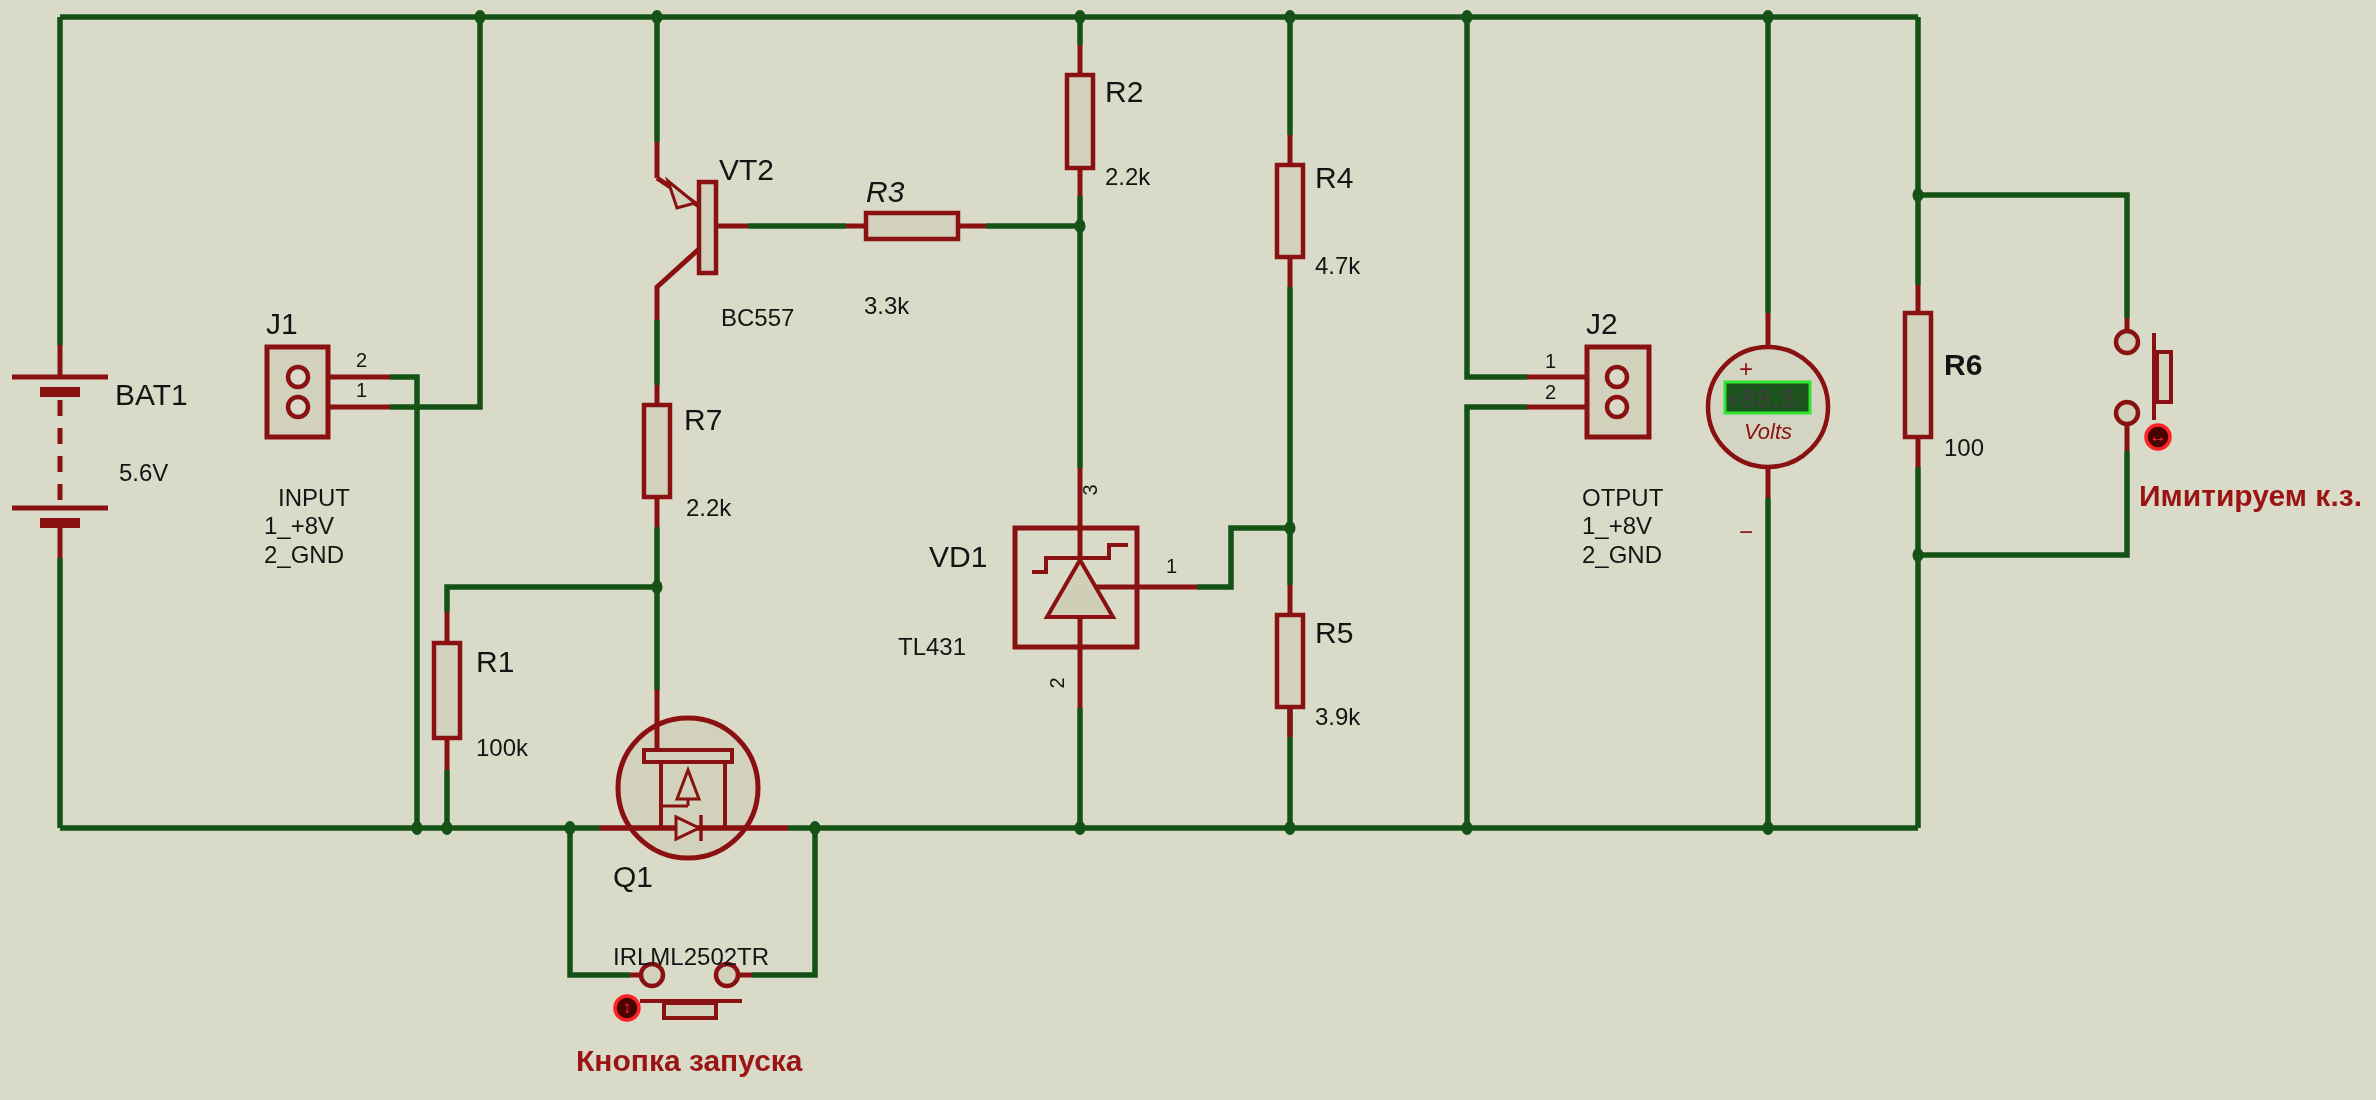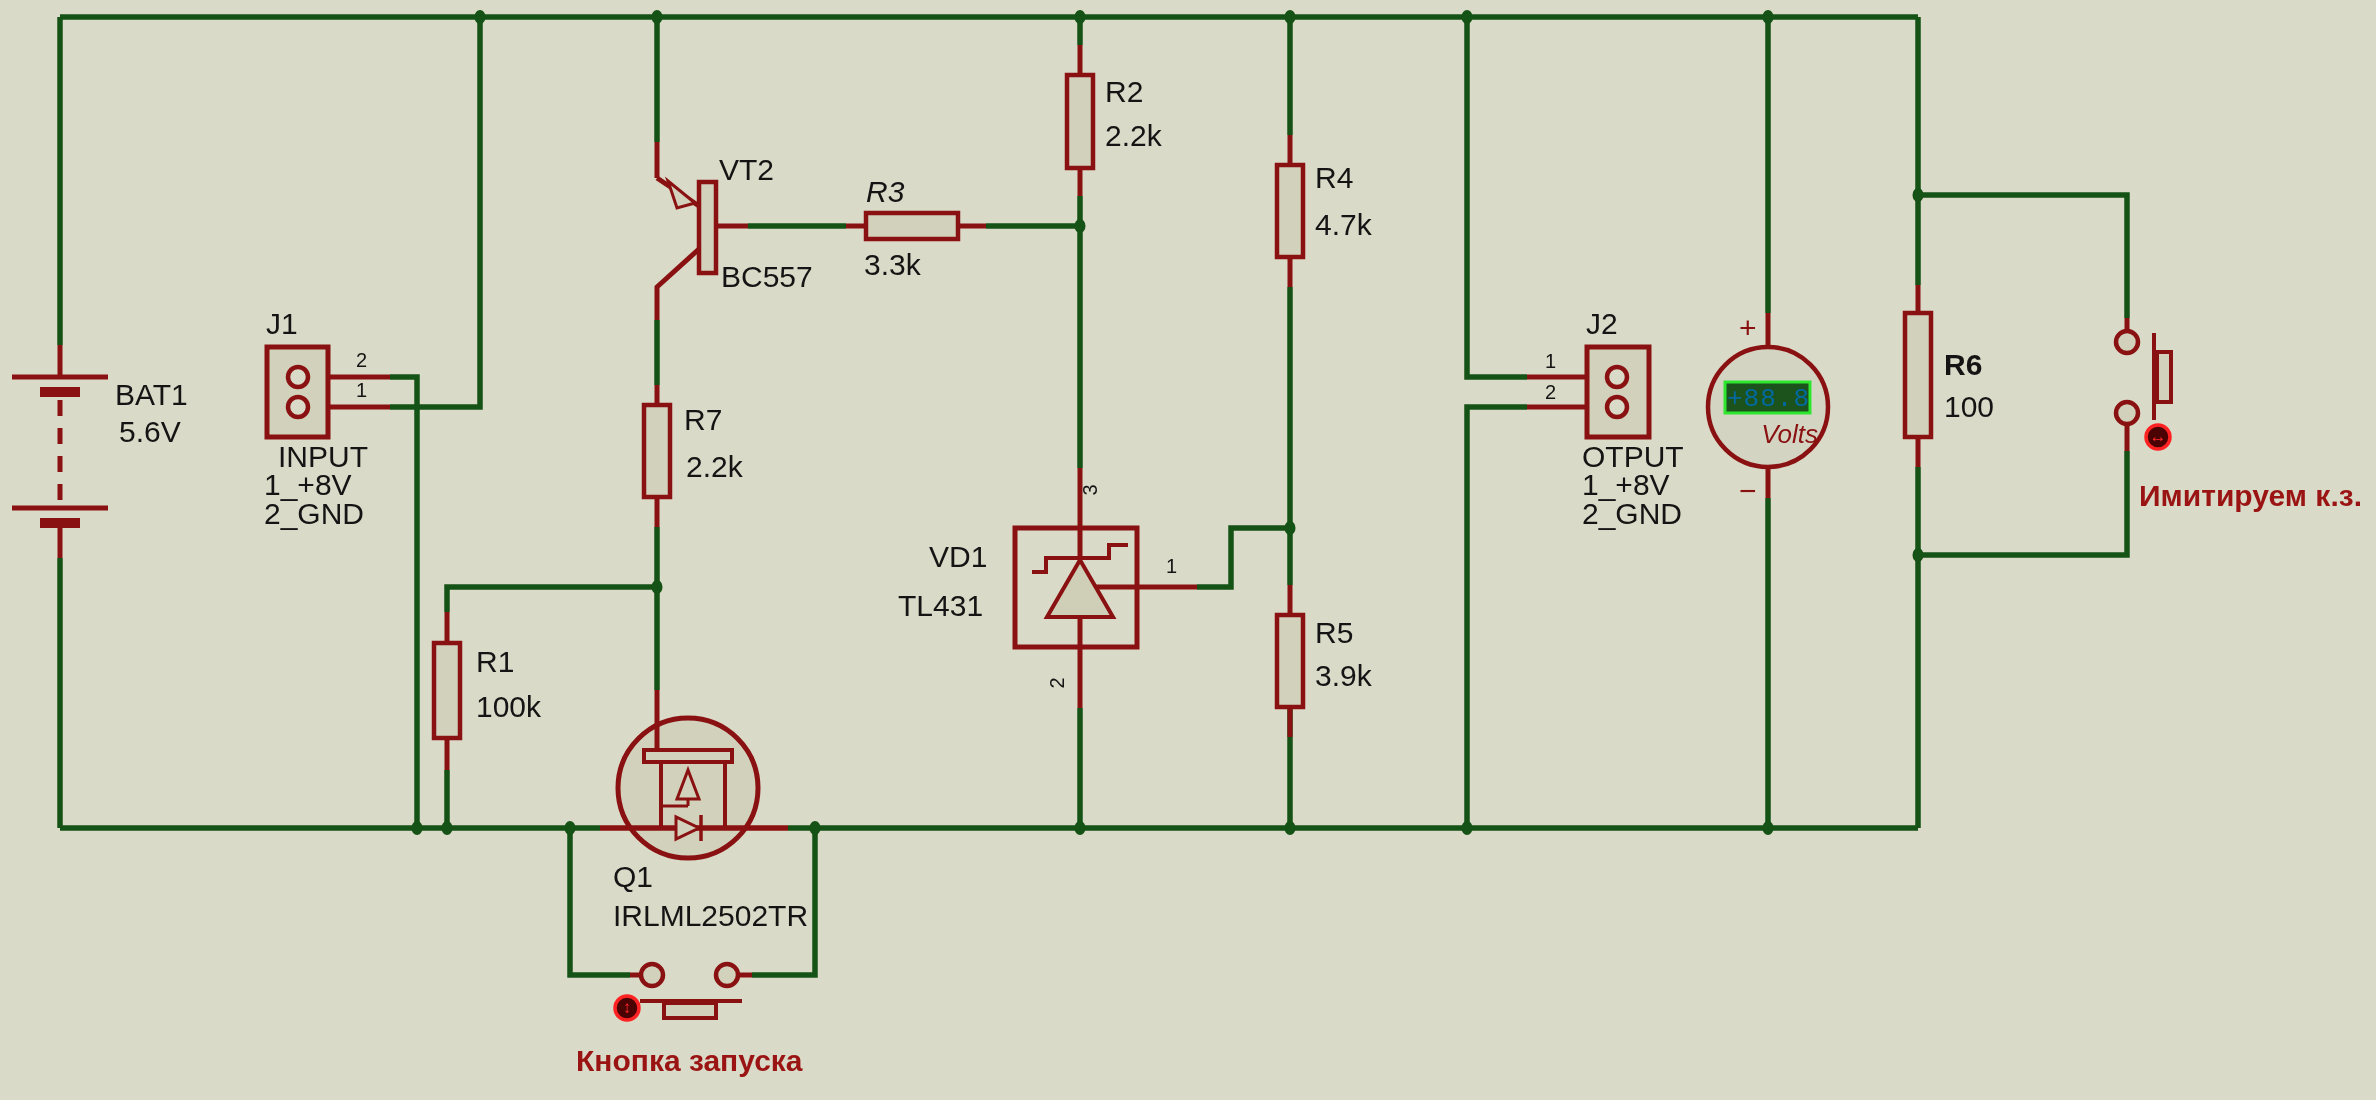--- a/index.html
+++ b/index.html
@@ -1,28 +1,28 @@
 <!DOCTYPE html>
 <html><head>
 <meta charset="utf-8">
 <style>
   html,body{margin:0;padding:0;background:#dadac8;}
   #canvas{position:relative;width:2376px;height:1100px;background:#dadac8;overflow:hidden;
           font-family:"Liberation Sans",sans-serif;}
   #schem{position:absolute;left:0;top:0;}
   .lbl{position:absolute;white-space:nowrap;color:#141414;line-height:1;}
   .ref{font-size:30px;}
-  .val{font-size:30px;}
+  .val{font-size:24px;margin-top:44px;}
   .pin{font-size:20px;}
   .rot{transform:rotate(-90deg);transform-origin:center center;}
   .ann{font-size:30px;font-weight:bold;color:#9b1414;}
-  .lcdtxt{font-family:Liberation Mono, monospace;font-size:26px;color:#0369a1;
-          width:85px;text-align:right;letter-spacing:1px;}
+  .lcdtxt{font-family:Liberation Sans, sans-serif;font-size:26px;color:#404040;
+          width:85px;text-align:left;letter-spacing:1px;}
   .vmtxt{color:#8a1111;}
-  .volts{font-style:italic;font-size:26px;width:100px;text-align:right;}
+  .volts{font-style:italic;font-size:22px;width:100px;text-align:center;}
   .toggle-glyph{font-size:17px;font-weight:bold;color:#ff2a2a;width:26px;text-align:center;}
 </style>
 </head>
 <body>
 
 <div id="canvas">
 
 <svg id="schem" width="2376" height="1100" viewBox="0 0 2376 1100">
 
   <g stroke="#155215" stroke-width="5.5" fill="none">

